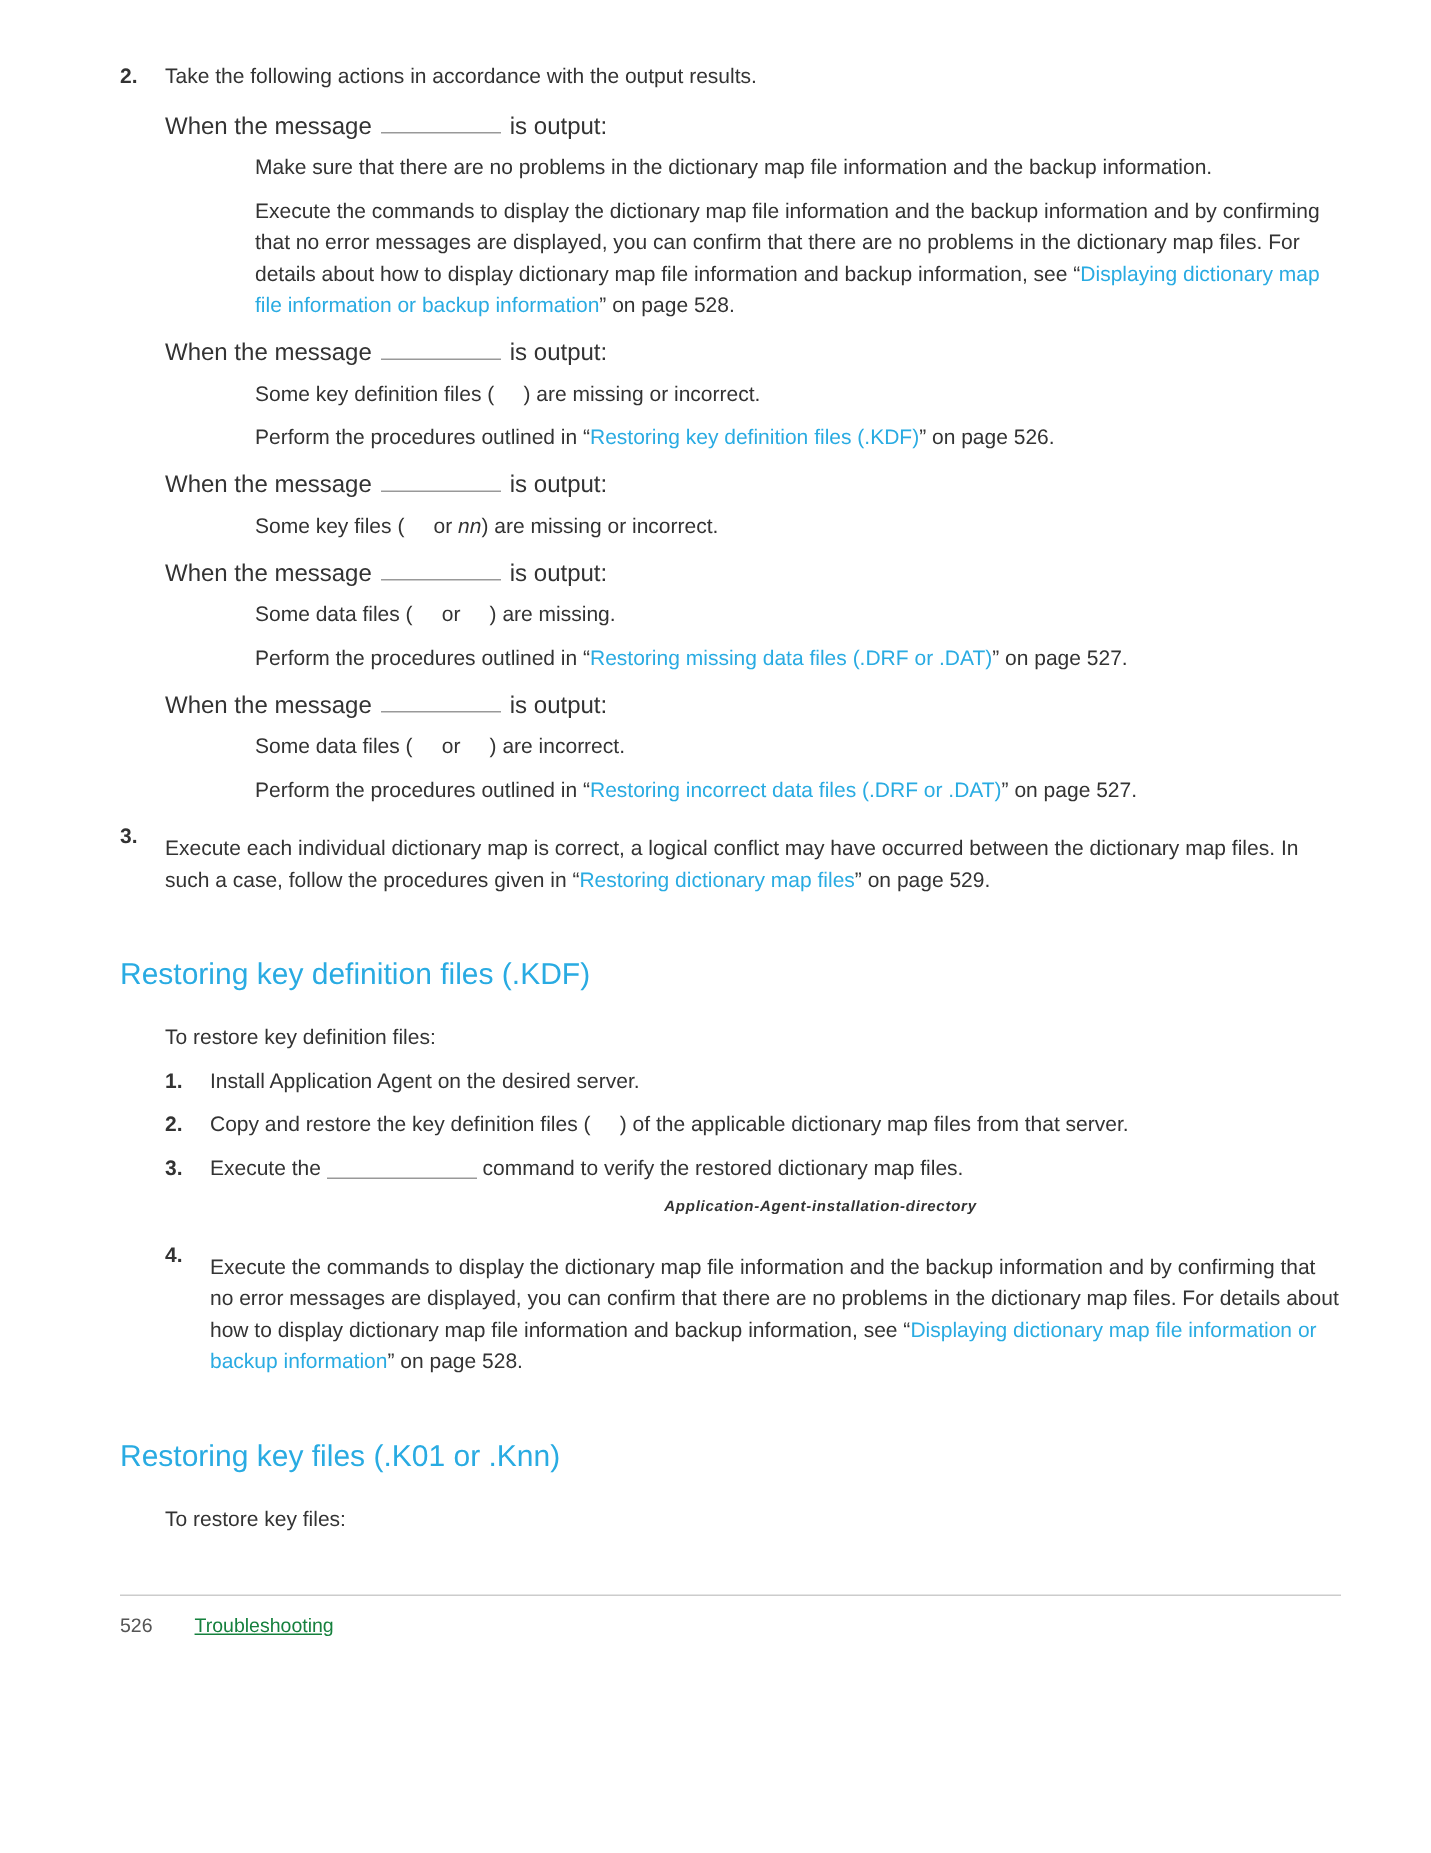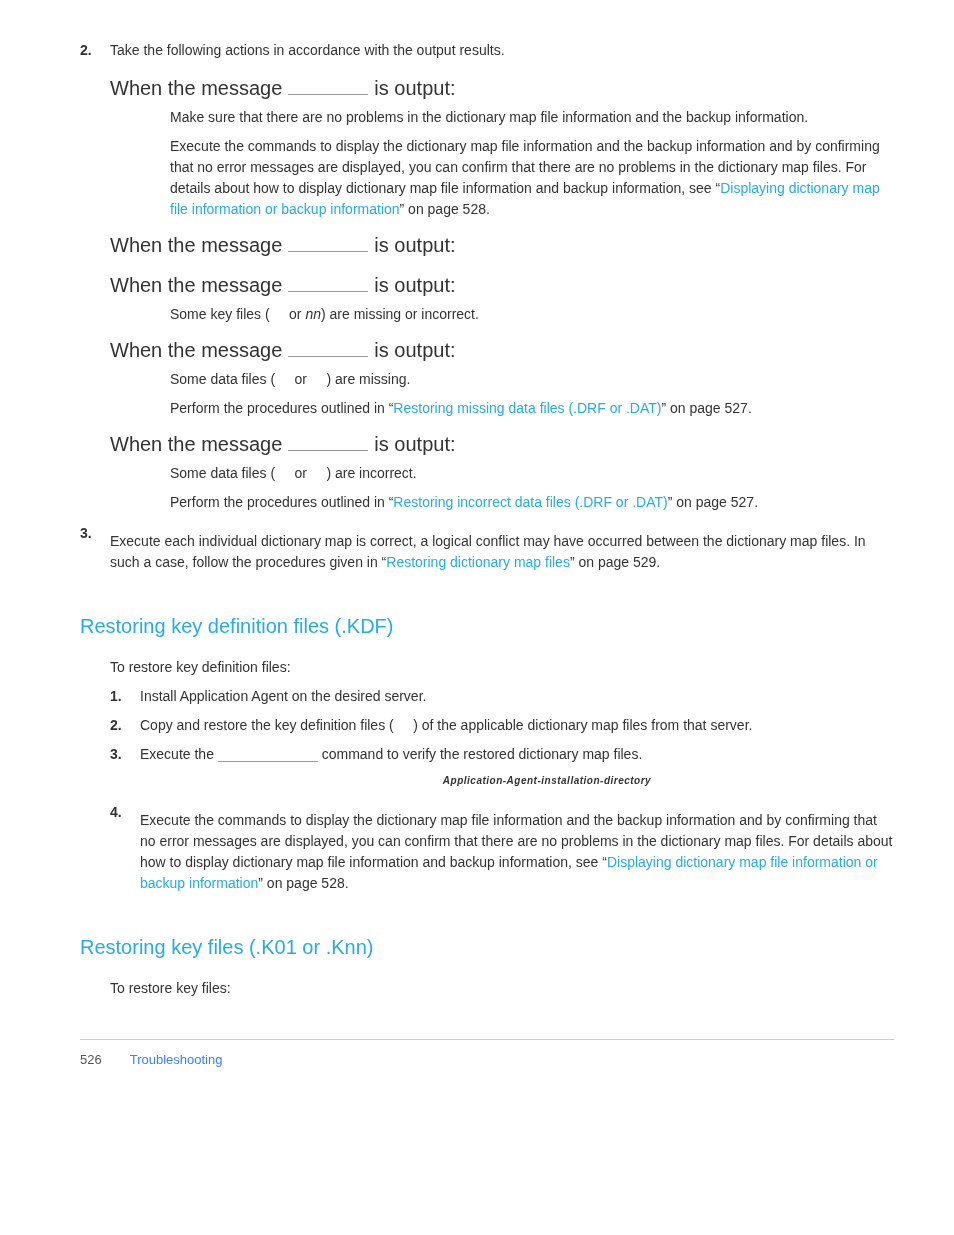--- a/index.html
+++ b/index.html
@@ -82,32 +82,33 @@
       margin-top: 40px;
       border-top: 1px solid #ccc;
       padding-top: 10px;
     }
     .footer-page {
       font-size: 13px;
       color: #555;
     }
     .footer-label {
       font-size: 13px;
-      color: #3b82f6;
+      color: #15803d;
+      text-decoration: underline;
     }
     .when-message-block {
       margin-left: 30px;
       margin-bottom: 10px;
     }
     .when-message-row {
       display: flex;
       align-items: baseline;
       gap: 6px;
       margin-bottom: 4px;
-      font-size: 20px;
+      font-size: 16px;
     }
   </style>
 </head>
 <body>
 
 <div class="step-item">
   <div class="step-number">2.</div>
   <div class="step-content">Take the following actions in accordance with the output results.</div>
 </div>
 
@@ -123,20 +124,26 @@
       <span>Execute the commands to display the dictionary map file information and the backup information and by confirming that no error messages are displayed, you can confirm that there are no problems in the dictionary map files. For details about how to display dictionary map file information and backup information, see “</span><a href="#">Displaying dictionary map file information or backup information</a><span>” on page 528.</span>
     </p>
   </div>
 </div>
 
 <div class="when-message-block">
   <div class="when-message-row">
     <span>When the message</span>
     <span class="message-placeholder"></span>
     <span>is output:</span>
+  </div>
+  <div class="indent-2">
+    <p>Some key definition files (&nbsp;&nbsp;&nbsp;&nbsp;&nbsp;) are missing or incorrect.</p>
+    <p>
+      <span>Perform the procedures outlined in “</span><a href="#">Restoring key definition files (.KDF)</a><span>” on page 526.</span>
+    </p>
   </div>
 </div>
 
 <div class="when-message-block">
   <div class="when-message-row">
     <span>When the message</span>
     <span class="message-placeholder"></span>
     <span>is output:</span>
   </div>
   <div class="indent-2">

